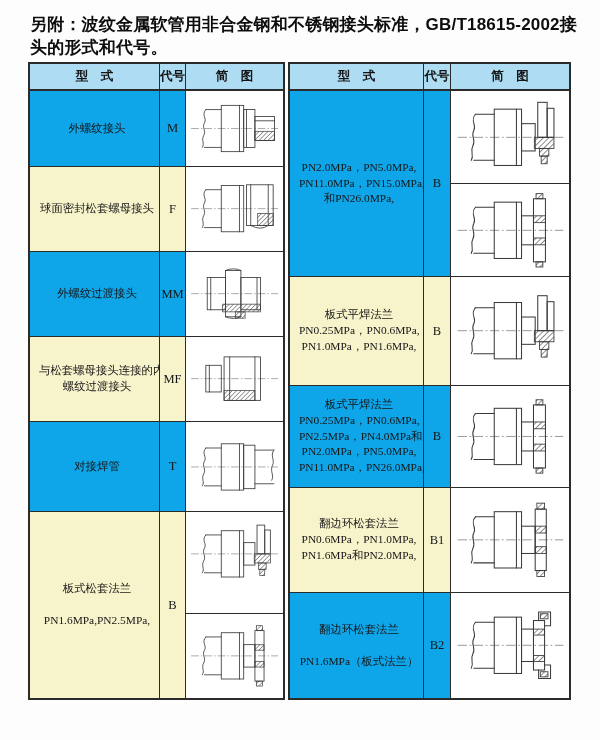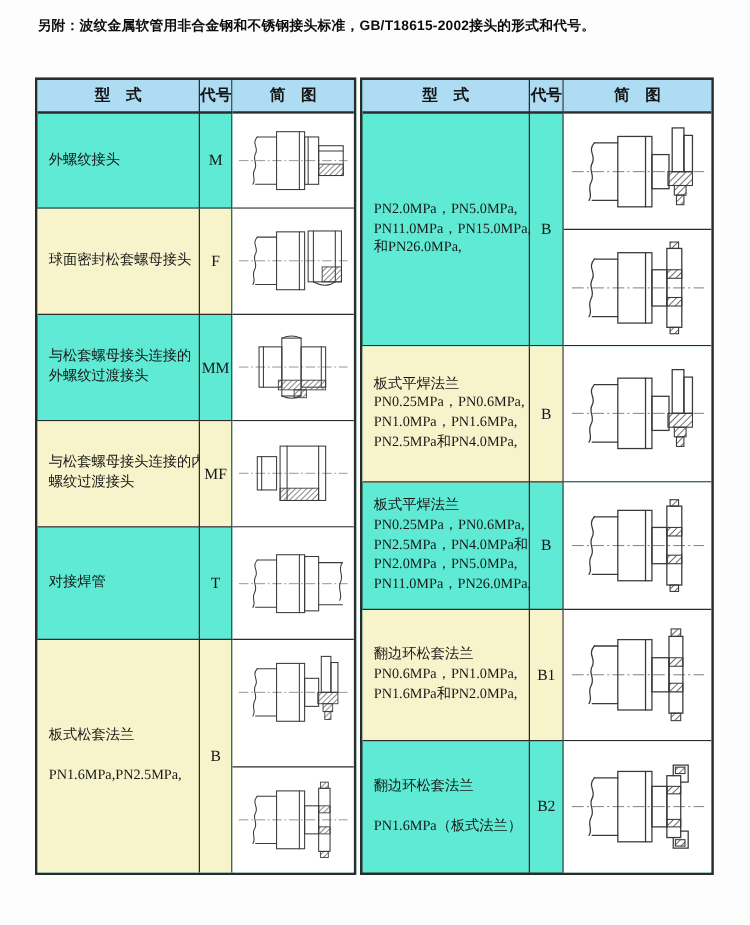--- a/index.html
+++ b/index.html
@@ -7,41 +7,41 @@
     --blue:#aedcf2;
     --yl:#f7f3cb;
     --ink:#171717;
   }
   html,body{margin:0;padding:0;}
   body{width:600px;height:740px;background:#fdfdfd;overflow:hidden;}
   .page{position:relative;width:600px;height:740px;background:#fdfdfd;}
   .caption{
     margin:0;position:absolute;left:30px;top:13px;width:556px;
     font-family:"Liberation Sans","DejaVu Sans",sans-serif;
-    font-size:11px;font-weight:bold;color:#0d0d0d;letter-spacing:.2px;
+    font-size:17px;font-weight:bold;color:#0d0d0d;letter-spacing:.2px;
   }
   .table-wrap{
     position:absolute;left:28px;top:62px;
     display:flex;gap:3px;align-items:flex-start;
   }
-  .half{display:grid;border:2px solid var(--bd);background:#5eead4;}
+  .half{display:grid;border:2px solid var(--bd);background:#0ea5e9;}
   .cell{border-right:1.4px solid var(--bd);border-bottom:1.4px solid var(--bd);box-sizing:border-box;min-width:0;min-height:0;}
   .no-r{border-right:none;}
   .no-b{border-bottom:none;gap:16px;}
   .hcell{
     background:var(--blue);display:flex;align-items:center;justify-content:center;
     font-family:"Liberation Sans","DejaVu Sans",sans-serif;
     font-size:12.5px;font-weight:bold;color:#141414;
     border-bottom:2px solid var(--bd);
   }
   .tcell{
     display:flex;flex-direction:column;justify-content:center;
     padding:4px 4px 4px 9px;
     font-family:"Liberation Serif","DejaVu Serif",serif;
-    font-size:11.4px;color:var(--ink);
+    font-size:11.4px;color:var(--ink);text-align:center;
   }
   .tcell p{margin:0;line-height:1.38;white-space:nowrap;}
   .ccell{
     display:flex;align-items:center;justify-content:center;
     font-family:"Liberation Serif","DejaVu Serif",serif;
     font-size:12.5px;color:var(--ink);
   }
   .hl{background:var(--yl);}
   .dcell{display:flex;flex-direction:column;background:#fff;}
   .diag{flex:1;display:flex;align-items:center;justify-content:center;min-height:0;}
@@ -102,21 +102,20 @@
               <line x1="72" y1="10" x2="72" y2="76" stroke="#3a3a3a" stroke-width="1.2" fill="none" stroke-linecap="round"></line>
               <rect x="82" y="9" width="38" height="58" stroke="#3a3a3a" stroke-width="1.2" fill="none" stroke-linecap="round"></rect>
               <line x1="88" y1="9" x2="88" y2="67" stroke="#3a3a3a" stroke-width="1.2" fill="none" stroke-linecap="round"></line>
               <line x1="113" y1="9" x2="113" y2="67" stroke="#3a3a3a" stroke-width="1.2" fill="none" stroke-linecap="round"></line>
               <path d="M88,67 q14,8 25,0" stroke="#3a3a3a" stroke-width="1.2" fill="none" stroke-linecap="round"></path>
               <rect x="98" y="50" width="22" height="17" stroke="#3a3a3a" stroke-width="1" fill="url(#hx)"></rect>
             </svg>
           </div>
         </div>
         <div class="cell tcell">
-          <p>与松套螺母接头连接的</p>
           <p>外螺纹过渡接头</p>
         </div>
         <div class="cell ccell">MM</div>
         <div class="cell dcell no-r">
           <div class="diag">
             <svg viewBox="0 0 130 86" preserveAspectRatio="xMidYMid meet">
               <line x1="3" y1="43" x2="127" y2="43" stroke="#6a6a6a" stroke-width="0.8" stroke-dasharray="11 3 2 3"></line>
               <rect x="26" y="20" width="26" height="46" stroke="#3a3a3a" stroke-width="1.2" fill="none" stroke-linecap="round"></rect>
               <line x1="31" y1="20" x2="31" y2="66" stroke="#3a3a3a" stroke-width="1.2" fill="none" stroke-linecap="round"></line>
               <rect x="52" y="10" width="22" height="66" stroke="#3a3a3a" stroke-width="1.2" fill="none" stroke-linecap="round"></rect>
@@ -247,21 +246,20 @@
               <rect x="95" y="80" width="8" height="6" stroke="#3a3a3a" stroke-width="1" fill="url(#hx)"></rect>
               <rect x="92" y="26" width="14" height="8" stroke="#3a3a3a" stroke-width="1" fill="url(#hx)"></rect>
               <rect x="92" y="52" width="14" height="8" stroke="#3a3a3a" stroke-width="1" fill="url(#hx)"></rect>
             </svg>
           </div>
         </div>
         <div class="cell tcell hl">
           <p>板式平焊法兰</p>
           <p>PN0.25MPa，PN0.6MPa,</p>
           <p>PN1.0MPa，PN1.6MPa,</p>
-          <p>PN2.5MPa和PN4.0MPa,</p>
         </div>
         <div class="cell ccell hl">B</div>
         <div class="cell dcell no-r">
           <div class="diag">
             <svg viewBox="0 0 130 86" preserveAspectRatio="xMidYMid meet">
               <line x1="3" y1="43" x2="127" y2="43" stroke="#6a6a6a" stroke-width="0.8" stroke-dasharray="11 3 2 3"></line>
               <path d="M24,16 c-7,8 2,12 -2,19 c-4,7 3,11 -1,18 c-4,7 2,11 -2,17" stroke="#3a3a3a" stroke-width="1.2" fill="none" stroke-linecap="round"></path>
               <line x1="24" y1="16" x2="46" y2="16" stroke="#3a3a3a" stroke-width="1.2" fill="none" stroke-linecap="round"></line>
               <line x1="22" y1="70" x2="46" y2="70" stroke="#3a3a3a" stroke-width="1.2" fill="none" stroke-linecap="round"></line>
               <rect x="46" y="10" width="32" height="66" stroke="#3a3a3a" stroke-width="1.2" fill="none" stroke-linecap="round"></rect>

